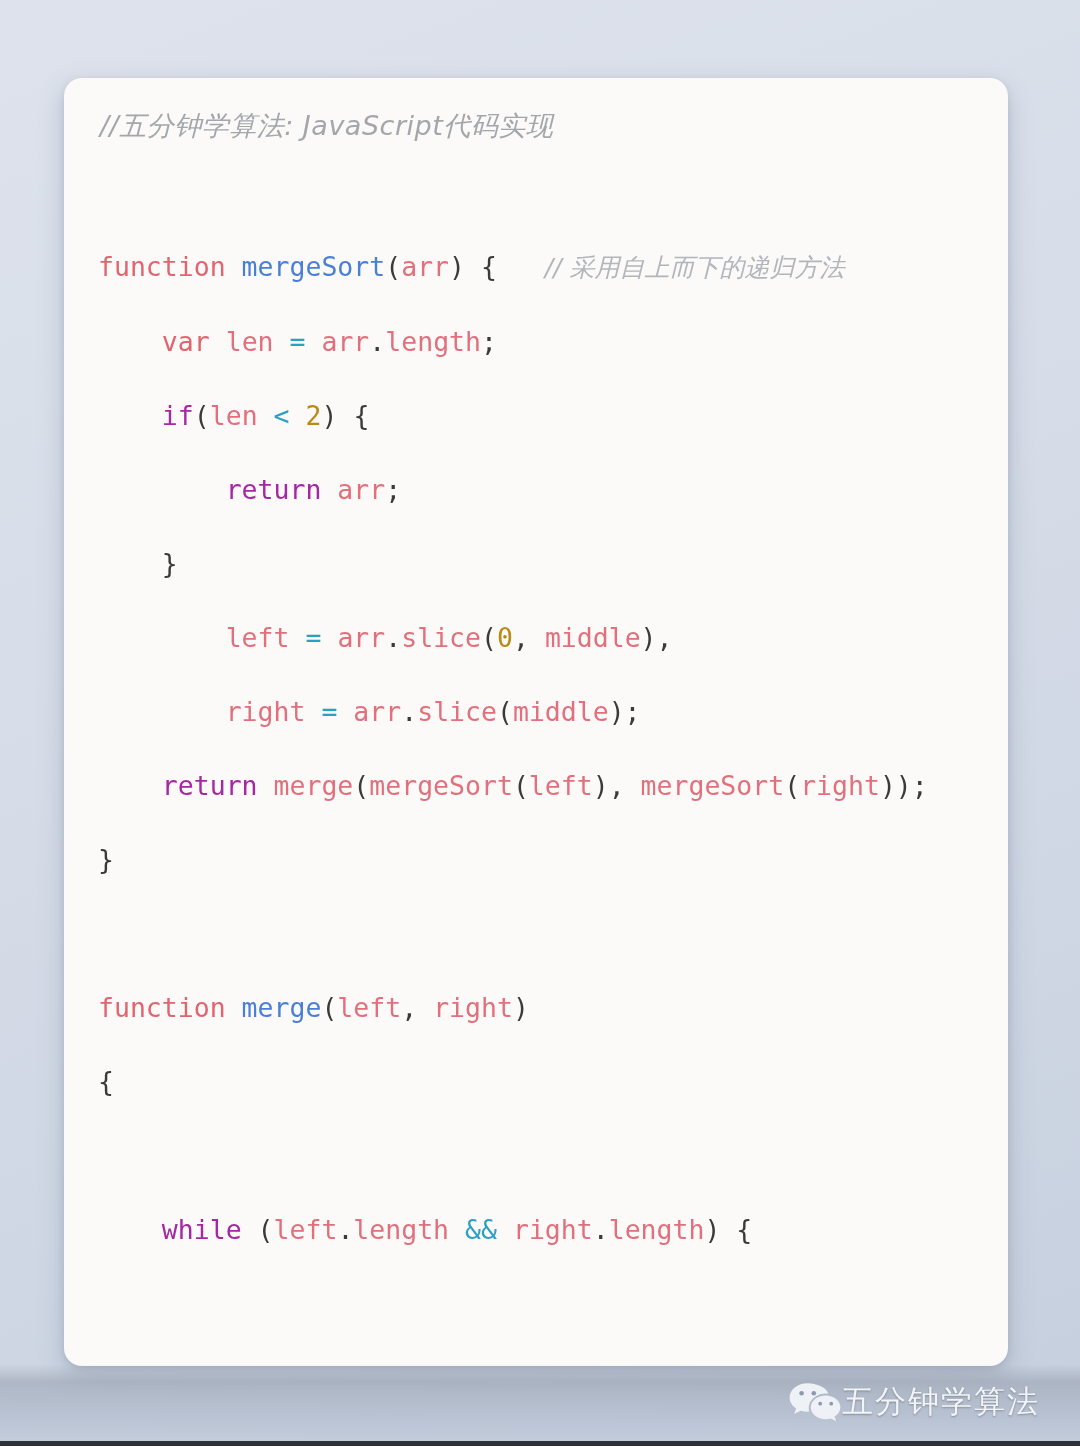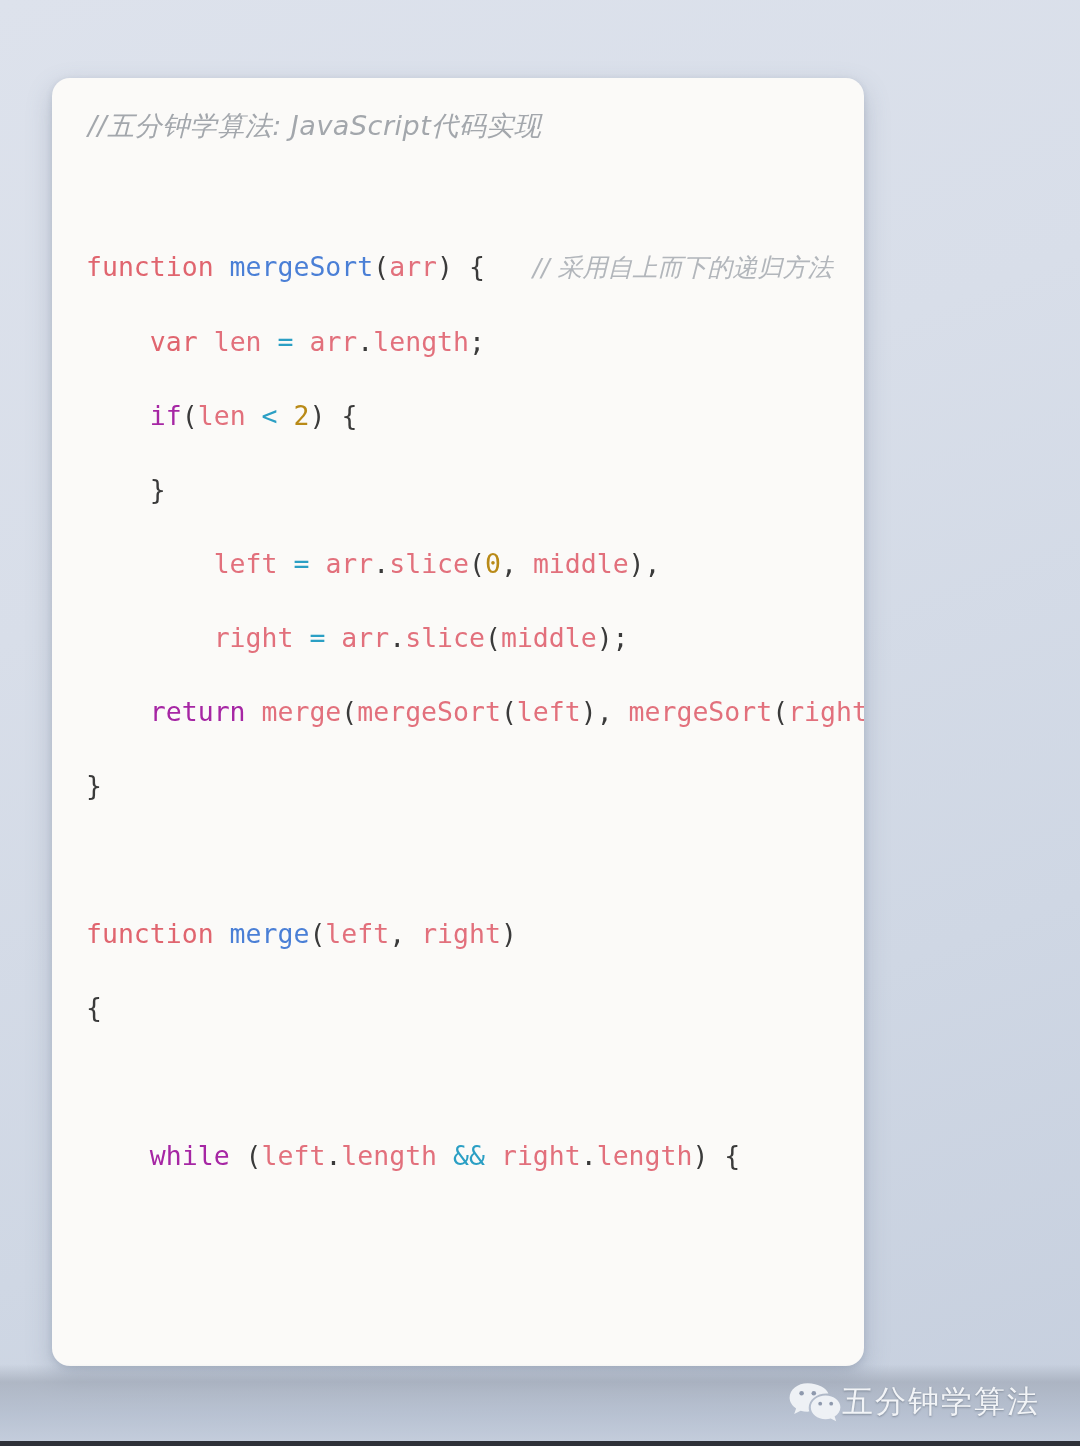--- a/index.html
+++ b/index.html
@@ -12,23 +12,23 @@
 
   body {
     font-family: "DejaVu Sans Mono", monospace;
     background: linear-gradient(160deg, #dde2ec 0%, #d8dee9 35%, #cfd7e4 70%, #c6cfde 100%);
     position: relative;
   }
 
   
   #code-card {
     position: absolute;
-    left: 52px;
+    left: 64px;
     top: 78px;
-    width: 812px;
+    width: 944px;
     height: 1288px;
     background: #fbfaf8;
     border-radius: 18px;
     box-shadow: 0 10px 26px rgba(90, 105, 130, 0.28),
                 0 2px 6px rgba(90, 105, 130, 0.18);
     padding: 30px 34px 24px 34px;
     overflow: hidden;
   }
 
   
@@ -106,20 +106,21 @@
 
 <div id="code-card">
 
   <div id="header-comment">//五分钟学算法: JavaScript代码实现</div>
 
   <div id="code-block">
 
 <span class="ln"><span class="kw">function</span> <span class="fn">mergeSort</span><span class="punct">(</span><span class="id">arr</span><span class="punct">) {</span>   <span class="cmt">// 采用自上而下的递归方法</span></span>
 <span class="ln">    <span class="kw">var</span> <span class="id">len</span> <span class="op">=</span> <span class="id">arr</span><span class="punct">.</span><span class="id">length</span><span class="punct">;</span></span>
 <span class="ln">    <span class="kw2">if</span><span class="punct">(</span><span class="id">len</span> <span class="op">&lt;</span> <span class="num">2</span><span class="punct">) {</span></span>
+<span class="ln">        <span class="kw2">return</span> <span class="id">arr</span><span class="punct">;</span></span>
 <span class="ln">    <span class="punct">}</span></span>
 <span class="ln">        <span class="id">left</span> <span class="op">=</span> <span class="id">arr</span><span class="punct">.</span><span class="id">slice</span><span class="punct">(</span><span class="num">0</span><span class="punct">,</span> <span class="id">middle</span><span class="punct">),</span></span>
 <span class="ln">        <span class="id">right</span> <span class="op">=</span> <span class="id">arr</span><span class="punct">.</span><span class="id">slice</span><span class="punct">(</span><span class="id">middle</span><span class="punct">);</span></span>
 <span class="ln">    <span class="kw2">return</span> <span class="id">merge</span><span class="punct">(</span><span class="id">mergeSort</span><span class="punct">(</span><span class="id">left</span><span class="punct">),</span> <span class="id">mergeSort</span><span class="punct">(</span><span class="id">right</span><span class="punct">));</span></span>
 <span class="ln"><span class="punct">}</span></span>
 <span class="ln"> </span>
 <span class="ln"><span class="kw">function</span> <span class="fn">merge</span><span class="punct">(</span><span class="id">left</span><span class="punct">,</span> <span class="id">right</span><span class="punct">)</span></span>
 <span class="ln"><span class="punct">{</span></span>
 <span class="ln"> </span>
 <span class="ln">    <span class="kw2">while</span> <span class="punct">(</span><span class="id">left</span><span class="punct">.</span><span class="id">length</span> <span class="op">&amp;&amp;</span> <span class="id">right</span><span class="punct">.</span><span class="id">length</span><span class="punct">) {</span></span>

